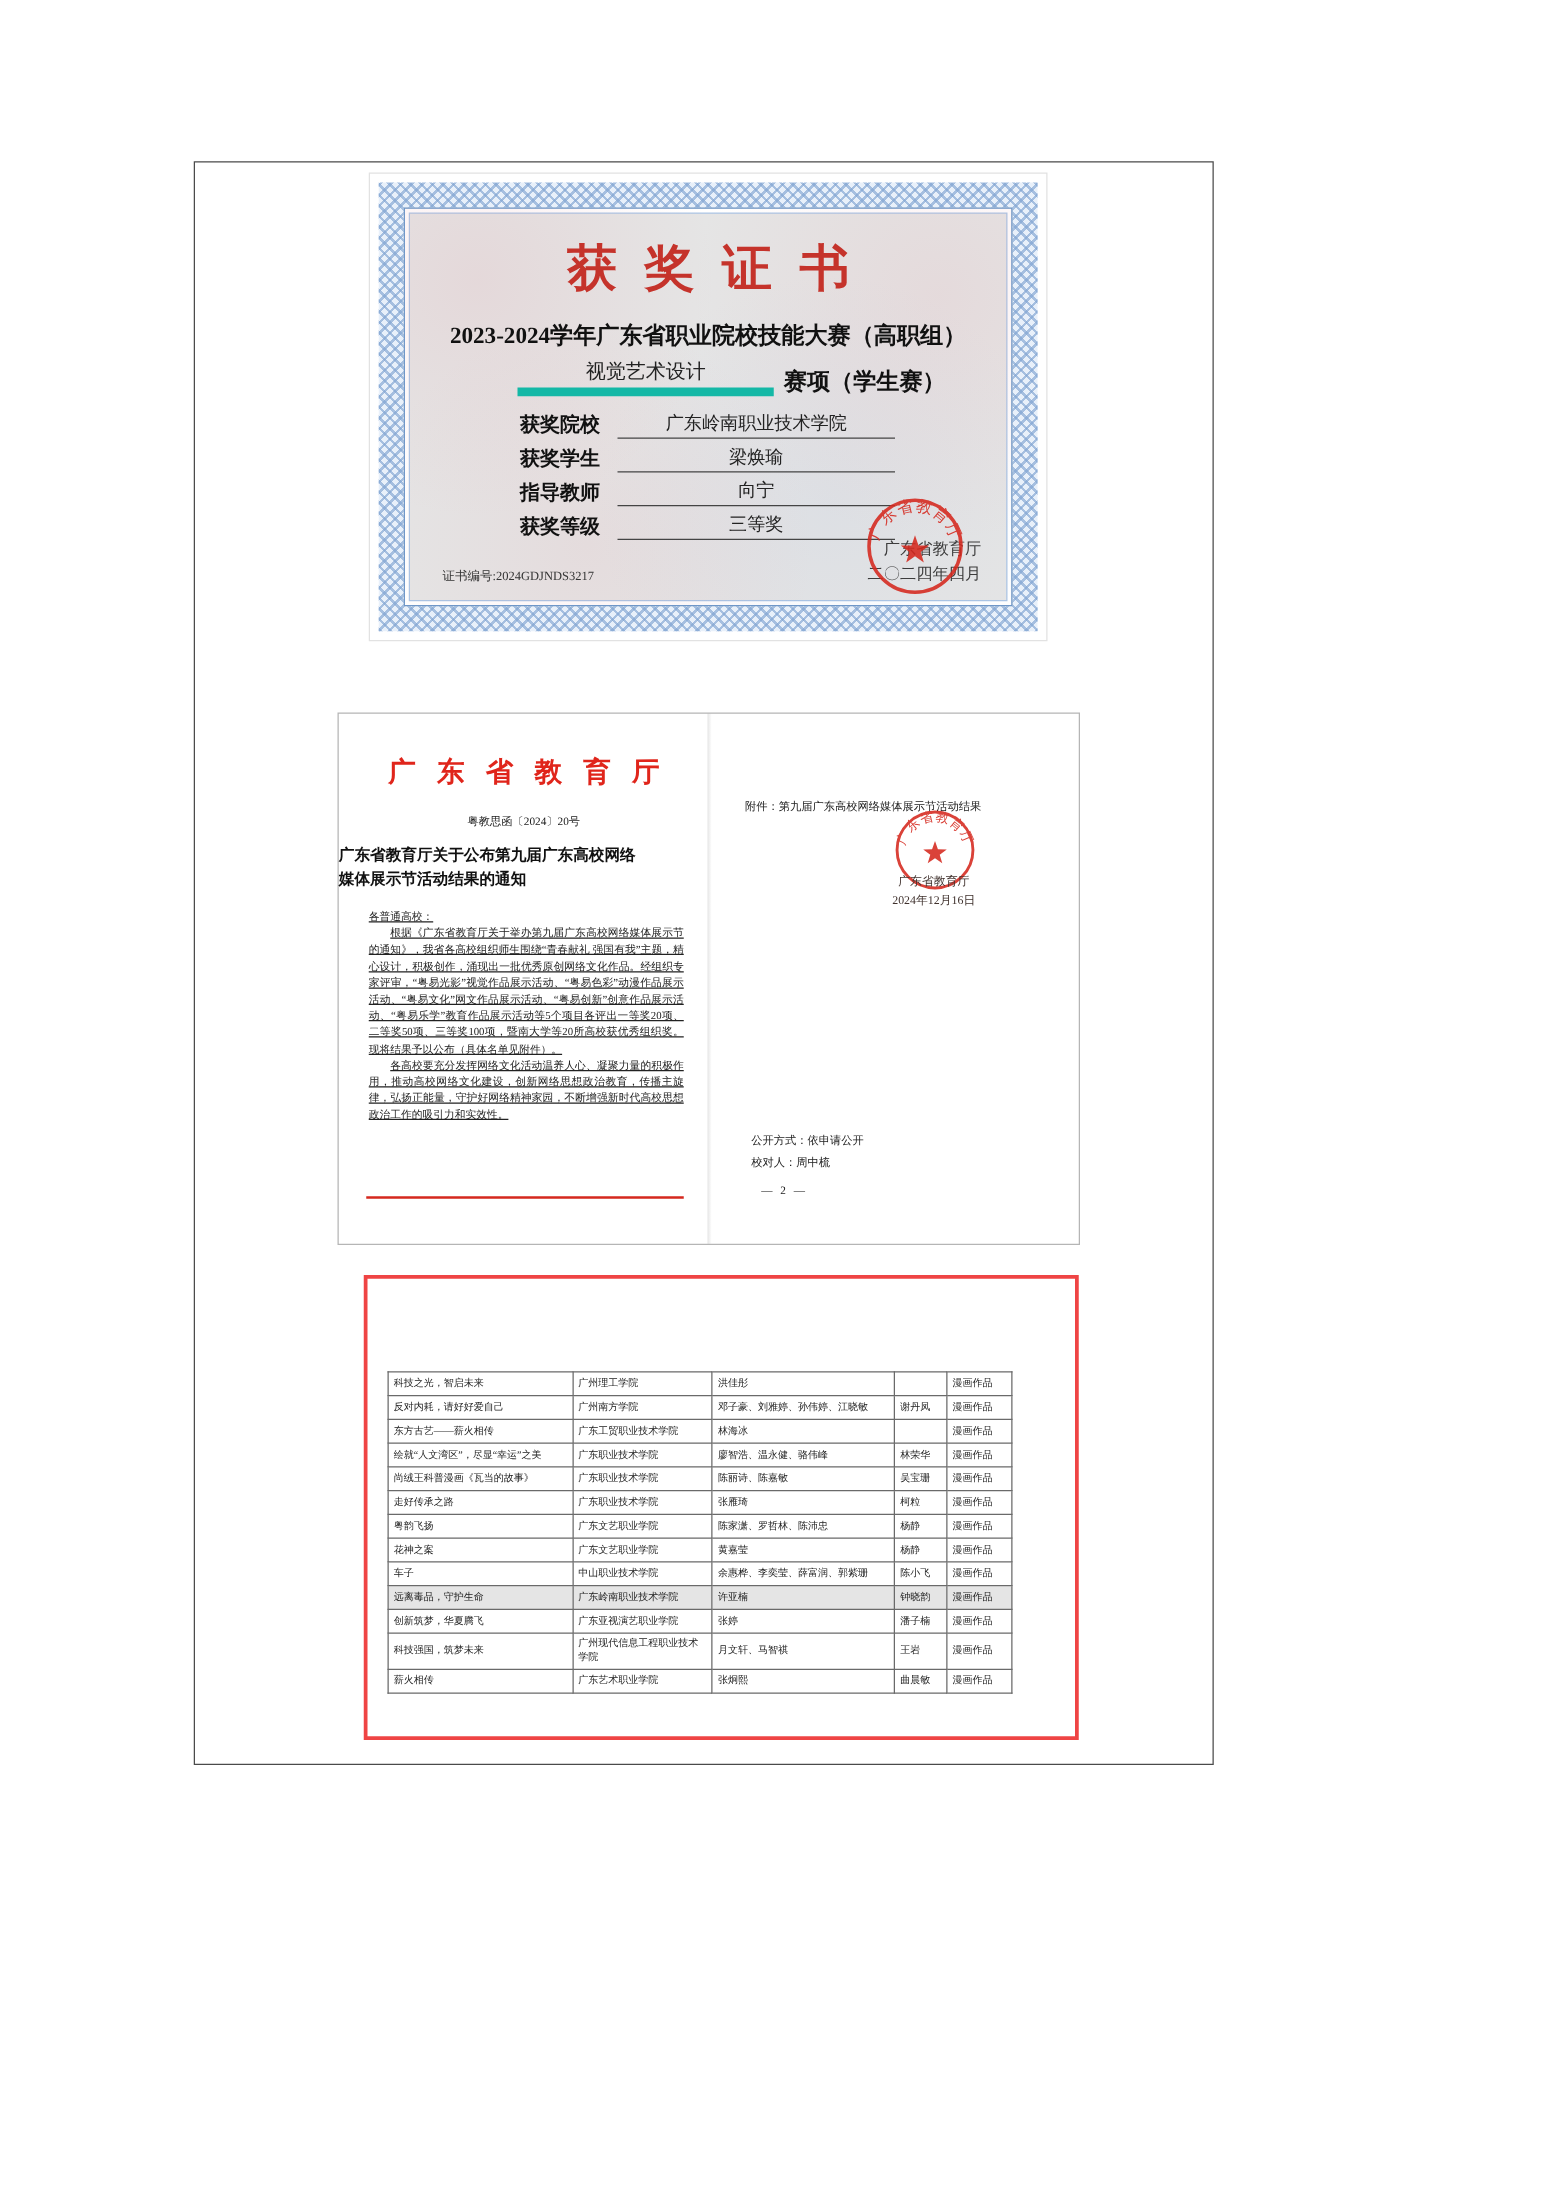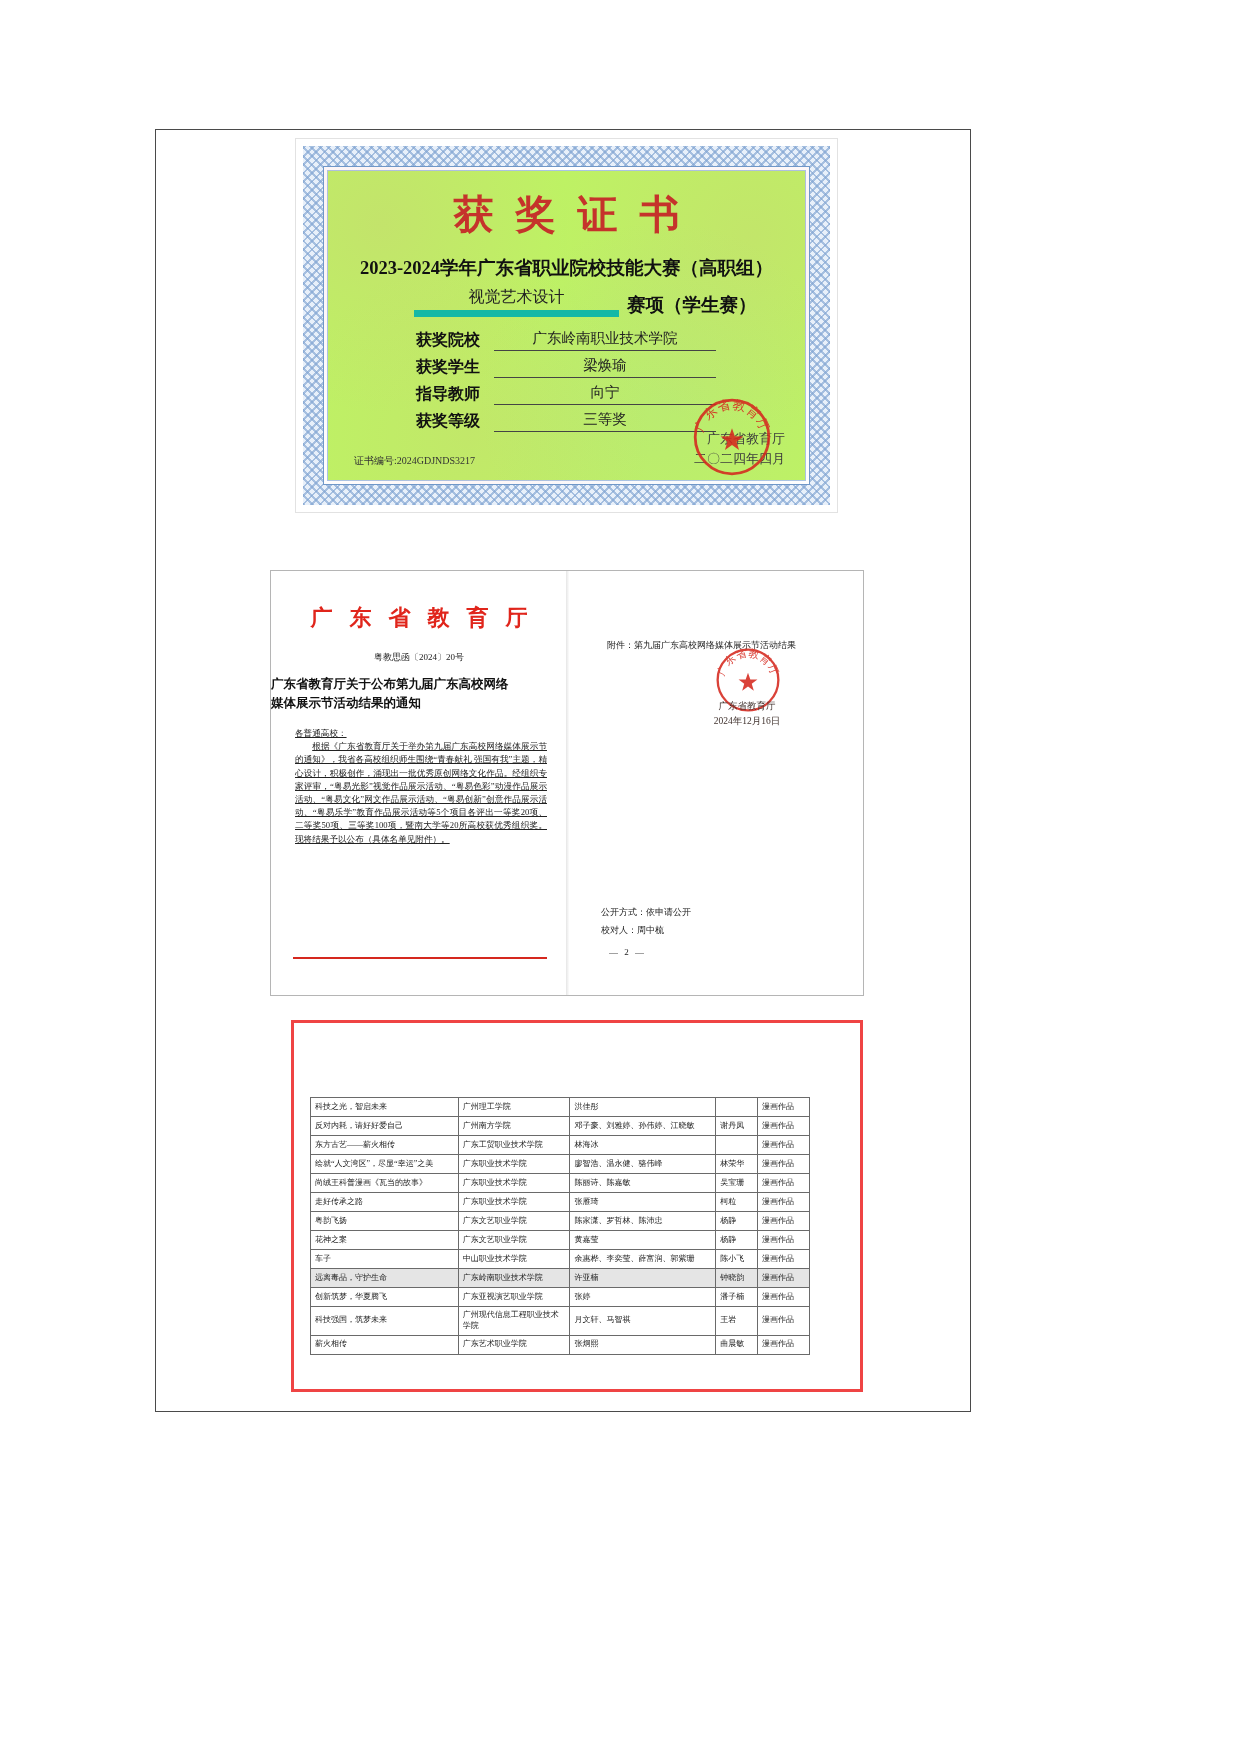--- a/index.html
+++ b/index.html
@@ -6,21 +6,21 @@
   .canvas{position:relative;width:1240px;height:1754px;background:#ffffff;overflow:hidden;
           font-family:"Liberation Serif","DejaVu Serif",serif;color:#222;}
   .outer-frame{position:absolute;left:155px;top:129px;width:814px;height:1281px;border:1px solid #4a4a4a;background:#fff;}
 
   
   .certificate{position:absolute;left:296px;top:139px;width:541px;height:373px;background:#fff;box-shadow:0 0 0 1px #e2e2e2;}
   .cert-lace{position:absolute;inset:7px;background:
       repeating-linear-gradient(45deg, rgba(130,165,210,.65) 0 2px, transparent 2px 6px),
       repeating-linear-gradient(-45deg, rgba(130,165,210,.65) 0 2px, transparent 2px 6px),
       linear-gradient(#e8f0fa,#e8f0fa);}
-  .cert-panel{position:absolute;inset:27px;background:#bef264;border:1px solid #6f97c8;
+  .cert-panel{position:absolute;inset:27px;background:#e5e5e5;border:1px solid #6f97c8;
       box-shadow: inset 0 0 0 3px #ffffff, inset 0 0 0 4px #aac4e4;}
   .cert-panel .guilloche{position:absolute;inset:0;pointer-events:none;background:
       radial-gradient(circle at 12% 18%, rgba(225,140,150,.14), transparent 38%),
       radial-gradient(circle at 88% 22%, rgba(225,140,150,.12), transparent 40%),
       radial-gradient(circle at 30% 85%, rgba(225,140,150,.10), transparent 42%),
       radial-gradient(circle at 70% 75%, rgba(150,175,220,.10), transparent 45%);}
   .cert-title{position:absolute;top:20px;left:0;right:0;text-align:center;margin:0;
       font-size:40px;font-weight:bold;color:#c5332b;letter-spacing:22px;text-indent:22px;}
   .cert-competition{position:absolute;top:88px;left:0;right:0;text-align:center;margin:0;
       font-size:18.5px;font-weight:bold;color:#111;}
@@ -47,21 +47,21 @@
   .gov-header{position:absolute;top:32px;left:0;right:0;text-align:center;margin:0;
       font-size:22px;font-weight:bold;color:#e0251b;letter-spacing:17px;text-indent:17px;}
   .doc-no{position:absolute;top:80px;left:0;right:0;text-align:center;font-size:9px;color:#222;}
   .doc-title{position:absolute;top:104px;left:0;right:0;text-align:left;margin:0;
       font-size:12.5px;font-weight:bold;line-height:19px;color:#111;}
   .doc-body{position:absolute;top:156px;left:24px;right:20px;font-size:8.6px;line-height:13.2px;
       text-align:justify;color:#222;text-decoration:underline;}
   .doc-body p{margin:0;text-indent:2em;}
   .doc-body .salutation{text-indent:0;}
   .red-line{position:absolute;top:386px;left:22px;width:254px;height:2px;background:#d5281e;}
-  .attachment-line{position:absolute;top:68px;left:40px;font-size:9px;color:#222;}
+  .attachment-line{position:absolute;top:68px;left:29px;font-size:9px;color:#222;}
   .seal-notice{left:148px;top:76px;width:66px;height:66px;}
   .issuer-block{position:absolute;left:122px;top:128px;width:116px;text-align:center;
       font-size:9.5px;line-height:15px;color:#40322e;}
   .public-line{position:absolute;left:34px;top:335px;font-size:9px;color:#222;}
   .proof-line{position:absolute;left:34px;top:353px;font-size:9px;color:#222;}
   .page-no{position:absolute;left:42px;top:376px;font-size:9px;letter-spacing:2px;color:#222;}
 
   
   .table-page{position:absolute;left:291px;top:1020px;width:566px;height:366px;background:#fff;border:3px solid #ef4444;}
   .awards-table{position:absolute;left:16px;top:74px;width:500px;border-collapse:collapse;
@@ -127,20 +127,21 @@
     <div class="page-left">
       <h2 class="gov-header">广东省教育厅</h2>
       <div class="doc-no">粤教思函〔2024〕20号</div>
       <h3 class="doc-title">
         <span>广东省教育厅关于公布第九届广东高校网络</span><br>
         <span>媒体展示节活动结果的通知</span>
       </h3>
       <div class="doc-body">
         <p class="salutation">各普通高校：</p>
         <p>根据《广东省教育厅关于举办第九届广东高校网络媒体展示节的通知》，我省各高校组织师生围绕“青春献礼 强国有我”主题，精心设计，积极创作，涌现出一批优秀原创网络文化作品。经组织专家评审，“粤易光影”视觉作品展示活动、“粤易色彩”动漫作品展示活动、“粤易文化”网文作品展示活动、“粤易创新”创意作品展示活动、“粤易乐学”教育作品展示活动等5个项目各评出一等奖20项、二等奖50项、三等奖100项，暨南大学等20所高校获优秀组织奖。现将结果予以公布（具体名单见附件）。</p>
+        <p>各高校要充分发挥网络文化活动温养人心、凝聚力量的积极作用，推动高校网络文化建设，创新网络思想政治教育，传播主旋律，弘扬正能量，守护好网络精神家园，不断增强新时代高校思想政治工作的吸引力和实效性。</p>
       </div>
       <div class="red-line"></div>
     </div>
     <div class="page-divider"></div>
     <div class="page-right">
       <div class="attachment-line">附件：第九届广东高校网络媒体展示节活动结果</div>
       <div class="seal seal-notice">
         <svg viewBox="0 0 100 100">
           <circle cx="50" cy="50" r="46" fill="none" stroke="#d5281e" stroke-width="3.5"></circle>
           <path id="arcB" d="M 15 64 A 37 37 0 1 1 85 64" fill="none"></path>

